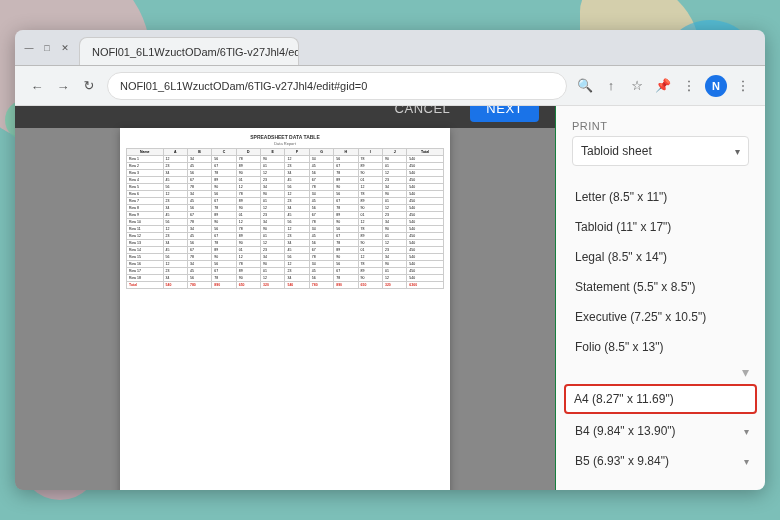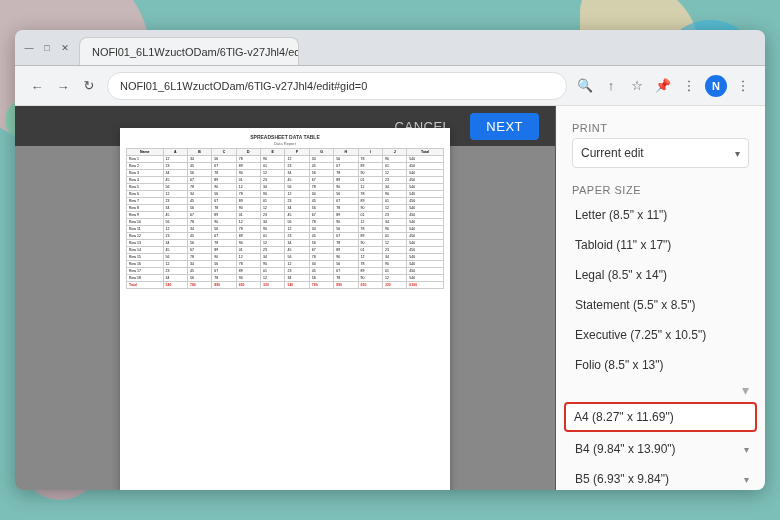--- a/index.html
+++ b/index.html
@@ -132,20 +132,21 @@
       font-size: 13px;
       color: #555;
       cursor: pointer;
     }
 
     
     .browser-content {
       flex: 1;
       display: flex;
       overflow: hidden;
+      align-items: center;
     }
 
     
     .preview-area {
       flex: 1;
       background: #888;
       display: flex;
       align-items: center;
       justify-content: center;
       position: relative;
@@ -669,27 +670,26 @@
           </table>
         </div>
       </div>
     </div>
 
     <div class="settings-panel">
 
       <div class="settings-section">
         <div class="settings-label">Print</div>
         <div class="settings-select">
-          <span>Current edit</span>
+          <span>Tabloid sheet</span>
           <span class="settings-select-arrow">▾</span>
         </div>
       </div>
 
       <div class="paper-size-section">
-        <div class="paper-size-label">Paper size</div>
         <ul class="paper-size-list">
 
           <li class="paper-size-item">
             <span>Letter (8.5" x 11")</span>
           </li>
           <li class="paper-size-item">
             <span>Tabloid (11" x 17")</span>
           </li>
           <li class="paper-size-item">
             <span>Legal (8.5" x 14")</span>

